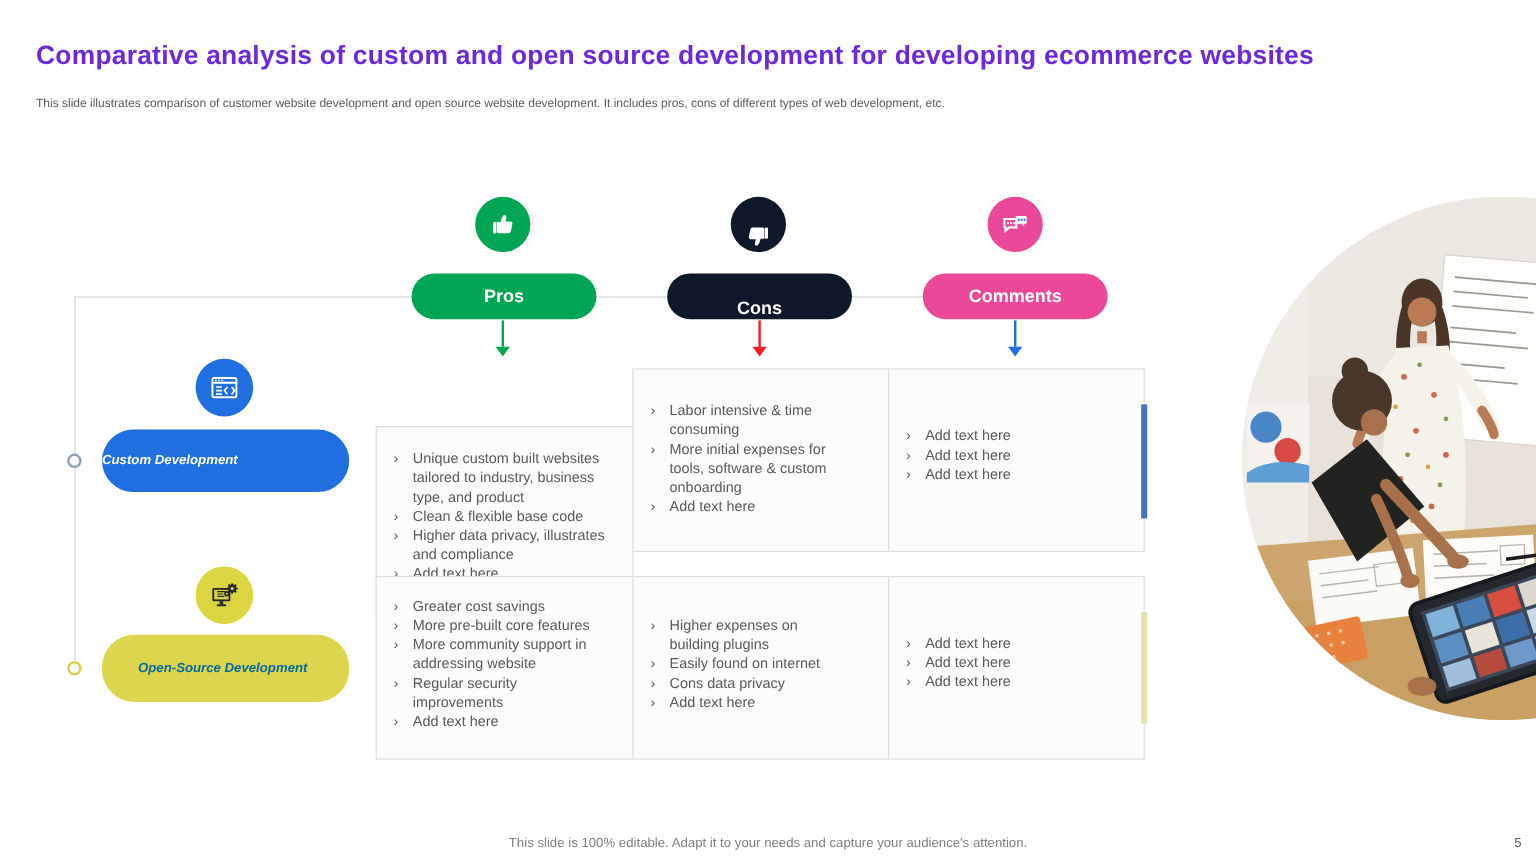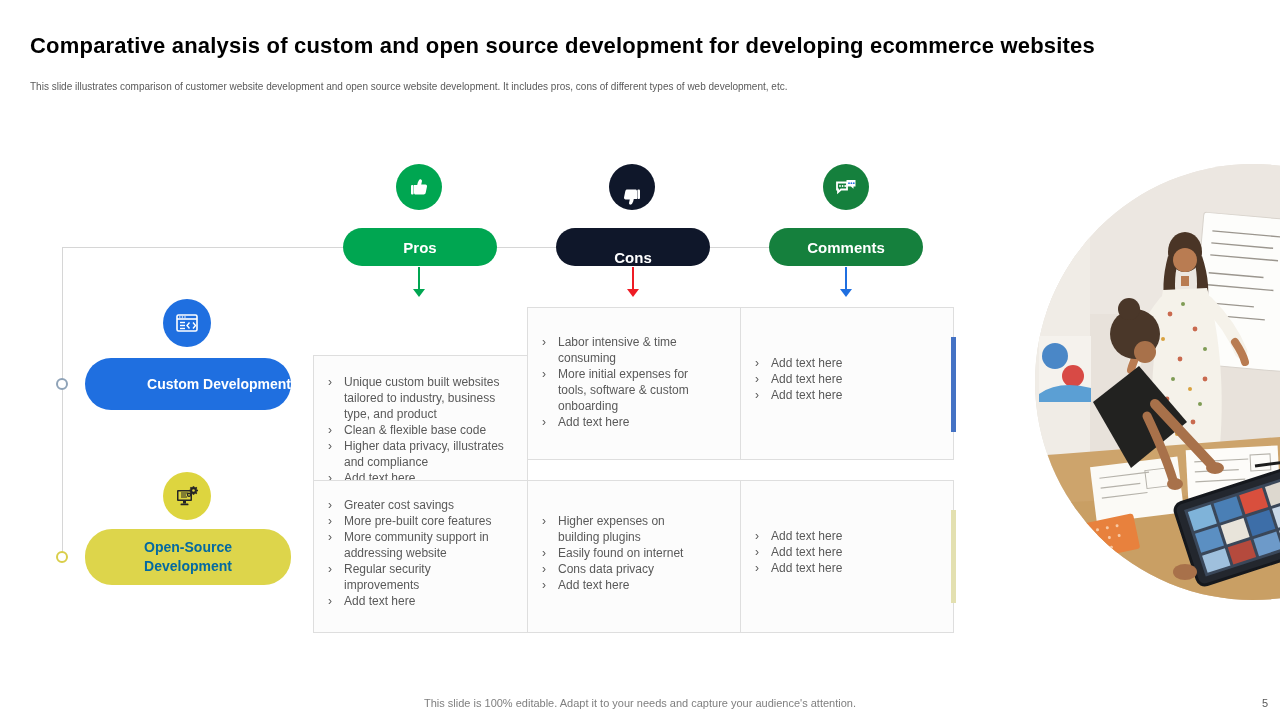--- a/index.html
+++ b/index.html
@@ -3,21 +3,21 @@
 <meta charset="utf-8">
 <style>
   html,body{margin:0;padding:0;background:#ffffff;}
   .slide{
     position:relative;width:1280px;height:720px;overflow:hidden;
     background:#ffffff;font-family:"Liberation Sans", sans-serif;
   }
   
   .title{
     position:absolute;left:30px;top:33px;width:1200px;
-    font-size:22px;font-weight:600;color:#000000;letter-spacing:.2px;
+    font-size:22px;font-weight:600;color:#6d28d9;letter-spacing:.2px;
   }
   .subtitle{
     position:absolute;left:30px;top:81px;width:960px;
     font-size:10px;color:#5a5a5a;
   }
   
   .h-line{position:absolute;left:62px;top:247px;width:810px;height:1px;background:#d6d6d6;}
   .v-line{position:absolute;left:62px;top:247px;width:1px;height:310px;background:#d6d6d6;}
   .node-circle{position:absolute;width:12px;height:12px;border-radius:50%;background:#fff;box-sizing:border-box;}
   .node-blue{left:56px;top:378px;border:2px solid #8fa3b8;}
@@ -25,31 +25,31 @@
   
   .col-icon{position:absolute;width:46px;height:46px;border-radius:50%;top:164px;
     display:flex;align-items:center;justify-content:center;}
   .pill{
     position:absolute;height:38px;border-radius:19px;top:228px;width:154px;
     display:flex;align-items:center;justify-content:center;
     color:#fff;font-size:15px;font-weight:bold;z-index:2;
   }
   .green{background:#00A651;}
   .red{background:#0f172a;align-items:flex-end;}
-  .blue{background:#15803d;}
+  .blue{background:#ec4899;}
   .arrow{position:absolute;width:14px;z-index:1;}
   .arrow .stem{margin:0 auto;width:2px;height:22px;}
   .arrow .head{width:0;height:0;border-left:6px solid transparent;border-right:6px solid transparent;border-top:8px solid;margin:0 auto;}
   
   .row-icon{position:absolute;left:163px;width:48px;height:48px;border-radius:50%;
     display:flex;align-items:center;justify-content:center;z-index:2;}
   .row-pill{
     position:absolute;left:85px;width:206px;border-radius:27px;z-index:2;
-    display:flex;align-items:center;justify-content:flex-end;text-align:center;
-    font-size:14px;font-weight:bold;line-height:19px;
+    display:flex;align-items:center;justify-content:flex-start;text-align:center;
+    font-size:11px;font-weight:bold;line-height:19px;font-style:italic;
   }
   .row-pill.custom{top:358px;height:52px;background:#1F6FE0;color:#fff;}
   .row-pill.open{top:529px;height:56px;background:#DDD54B;color:#0369a1;padding:0 30px;box-sizing:border-box;}
   .row-icon.custom{top:299px;background:#1F6FE0;}
   .row-icon.open{top:472px;background:#DDD53F;}
   
   .cell{
     position:absolute;box-sizing:border-box;background:#fcfcfc;
     border:1px solid #dedede;
   }

